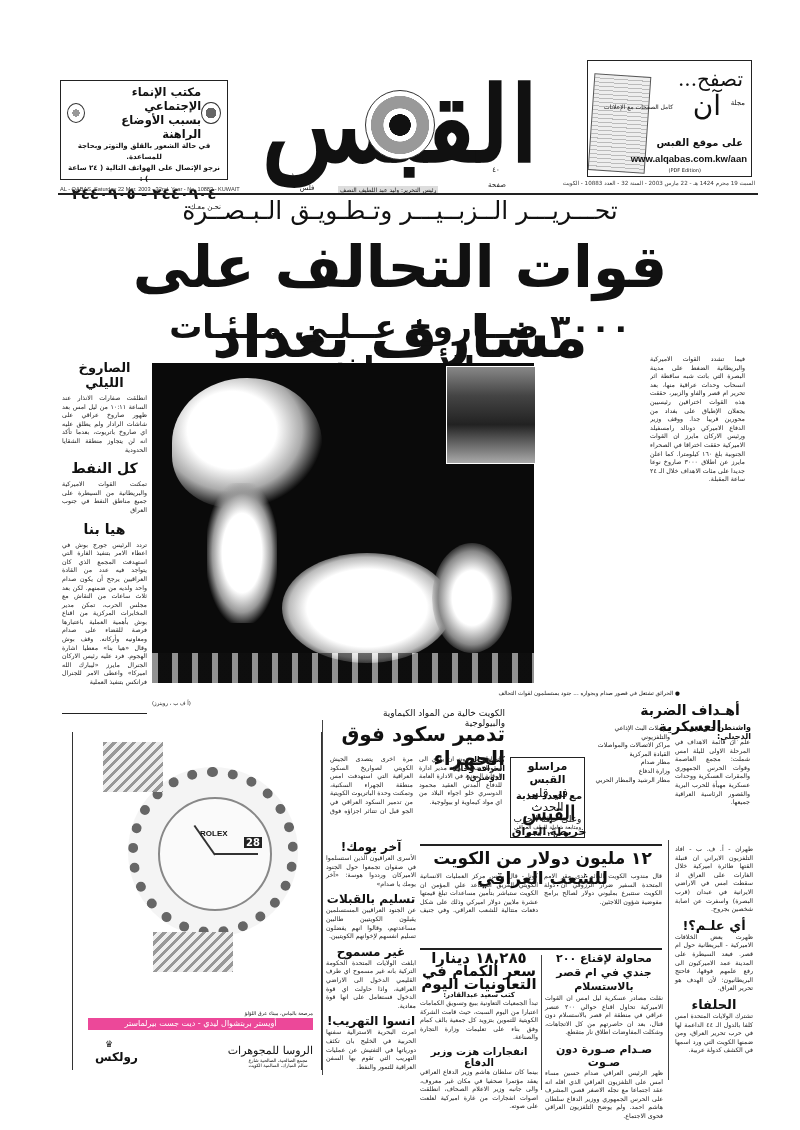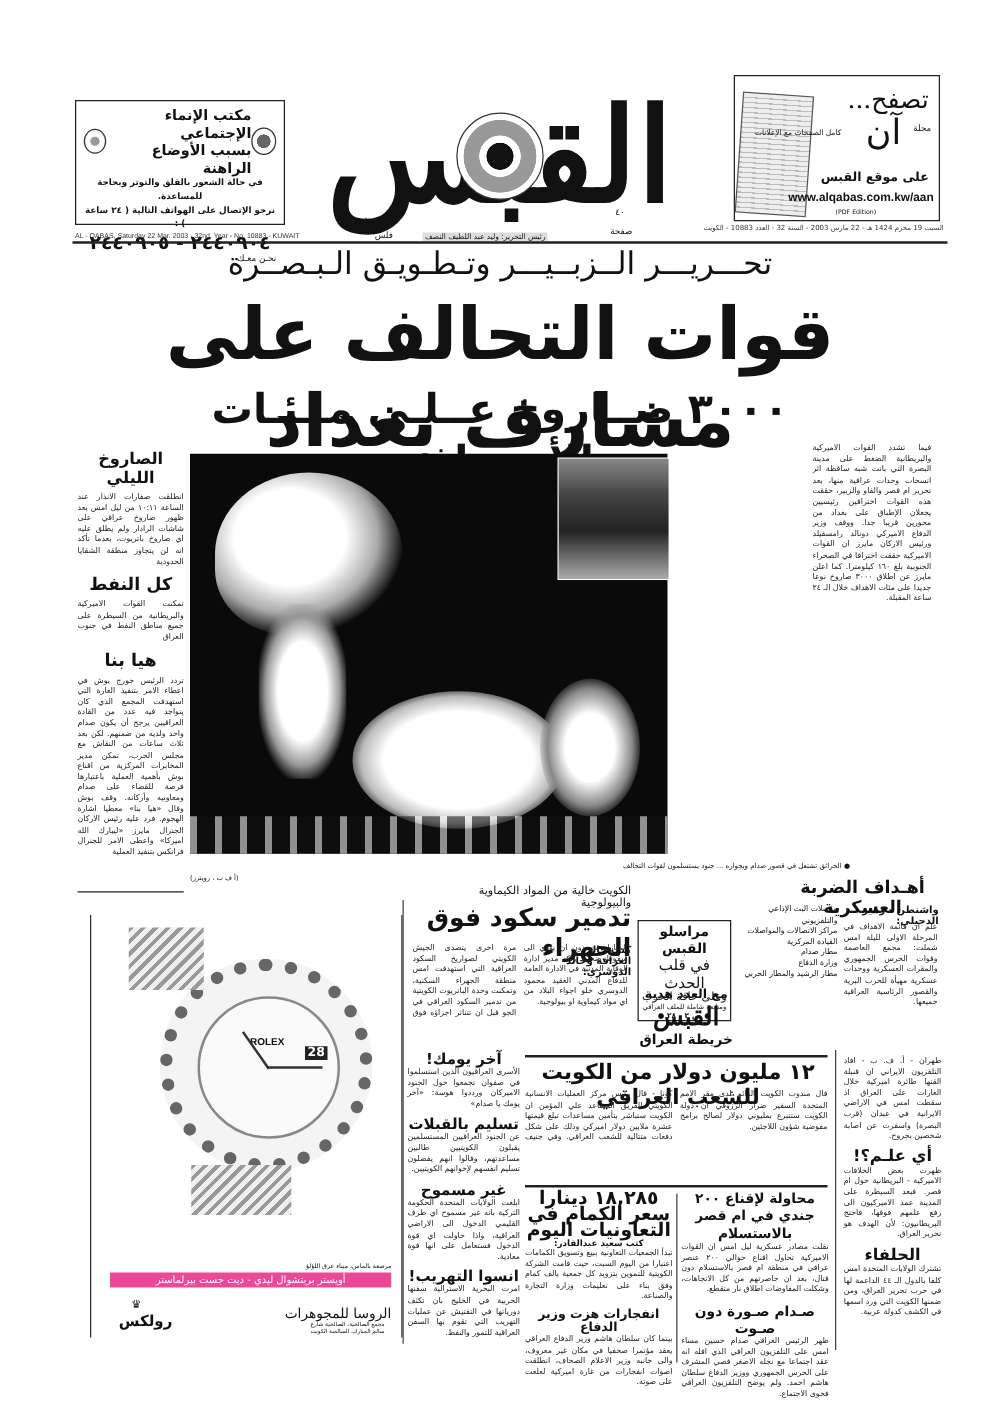--- a/index.html
+++ b/index.html
@@ -112,21 +112,21 @@
 <div class="abs body-text" style="left:675px;top:738px;width:75px;height:100px;overflow:hidden;">علم ان قائمة الاهداف في المرحلة الاولى لليلة امس شملت: مجمع العاصمة وقوات الحرس الجمهوري والمقرات العسكرية ووحدات عسكرية مهيأة للحرب البرية والقصور الرئاسية العراقية جميعها.</div>
 <div class="abs" style="left:590px;top:724px;width:80px;font-size:6.2px;line-height:8.6px;direction:rtl;">
   <div>مرسلات البث الإذاعي والتلفزيوني</div>
   <div>مراكز الاتصالات والمواصلات</div>
   <div>القيادة المركزية</div>
   <div>مطار صدام</div>
   <div>وزارة الدفاع</div>
   <div>مطار الرشيد والمطار الحربي</div>
 </div>
 
-<div class="abs box rtl" style="left:510px;top:736px;width:75px;height:81px;text-align:center;padding:2px;">
+<div class="abs box rtl" style="left:510px;top:757px;width:75px;height:81px;text-align:center;padding:2px;">
   <div class="hl" style="font-size:11px;text-align:center;">مراسلو القبس</div>
   <div style="font-size:12px;">في قلب الحدث</div>
   <div style="font-size:9px;">وعلى حافة الحرب</div>
   <div style="font-size:5.5px;">ومتابعة شاملة للملف العراقي</div>
   <div style="font-size:6px;font-weight:bold;">● ص ٢ - ٢٨ ●</div>
 </div>
 <div class="abs" style="left:510px;top:790px;width:78px;text-align:center;direction:rtl;">
   <div class="hl" style="font-size:10px;text-align:center;">مع العدد هدية</div>
   <div class="hl" style="font-size:20px;text-align:center;line-height:24px;font-family:'DejaVu Serif',serif;">القبس</div>
   <div class="hl" style="font-size:11px;text-align:center;">خريطة العراق</div>

